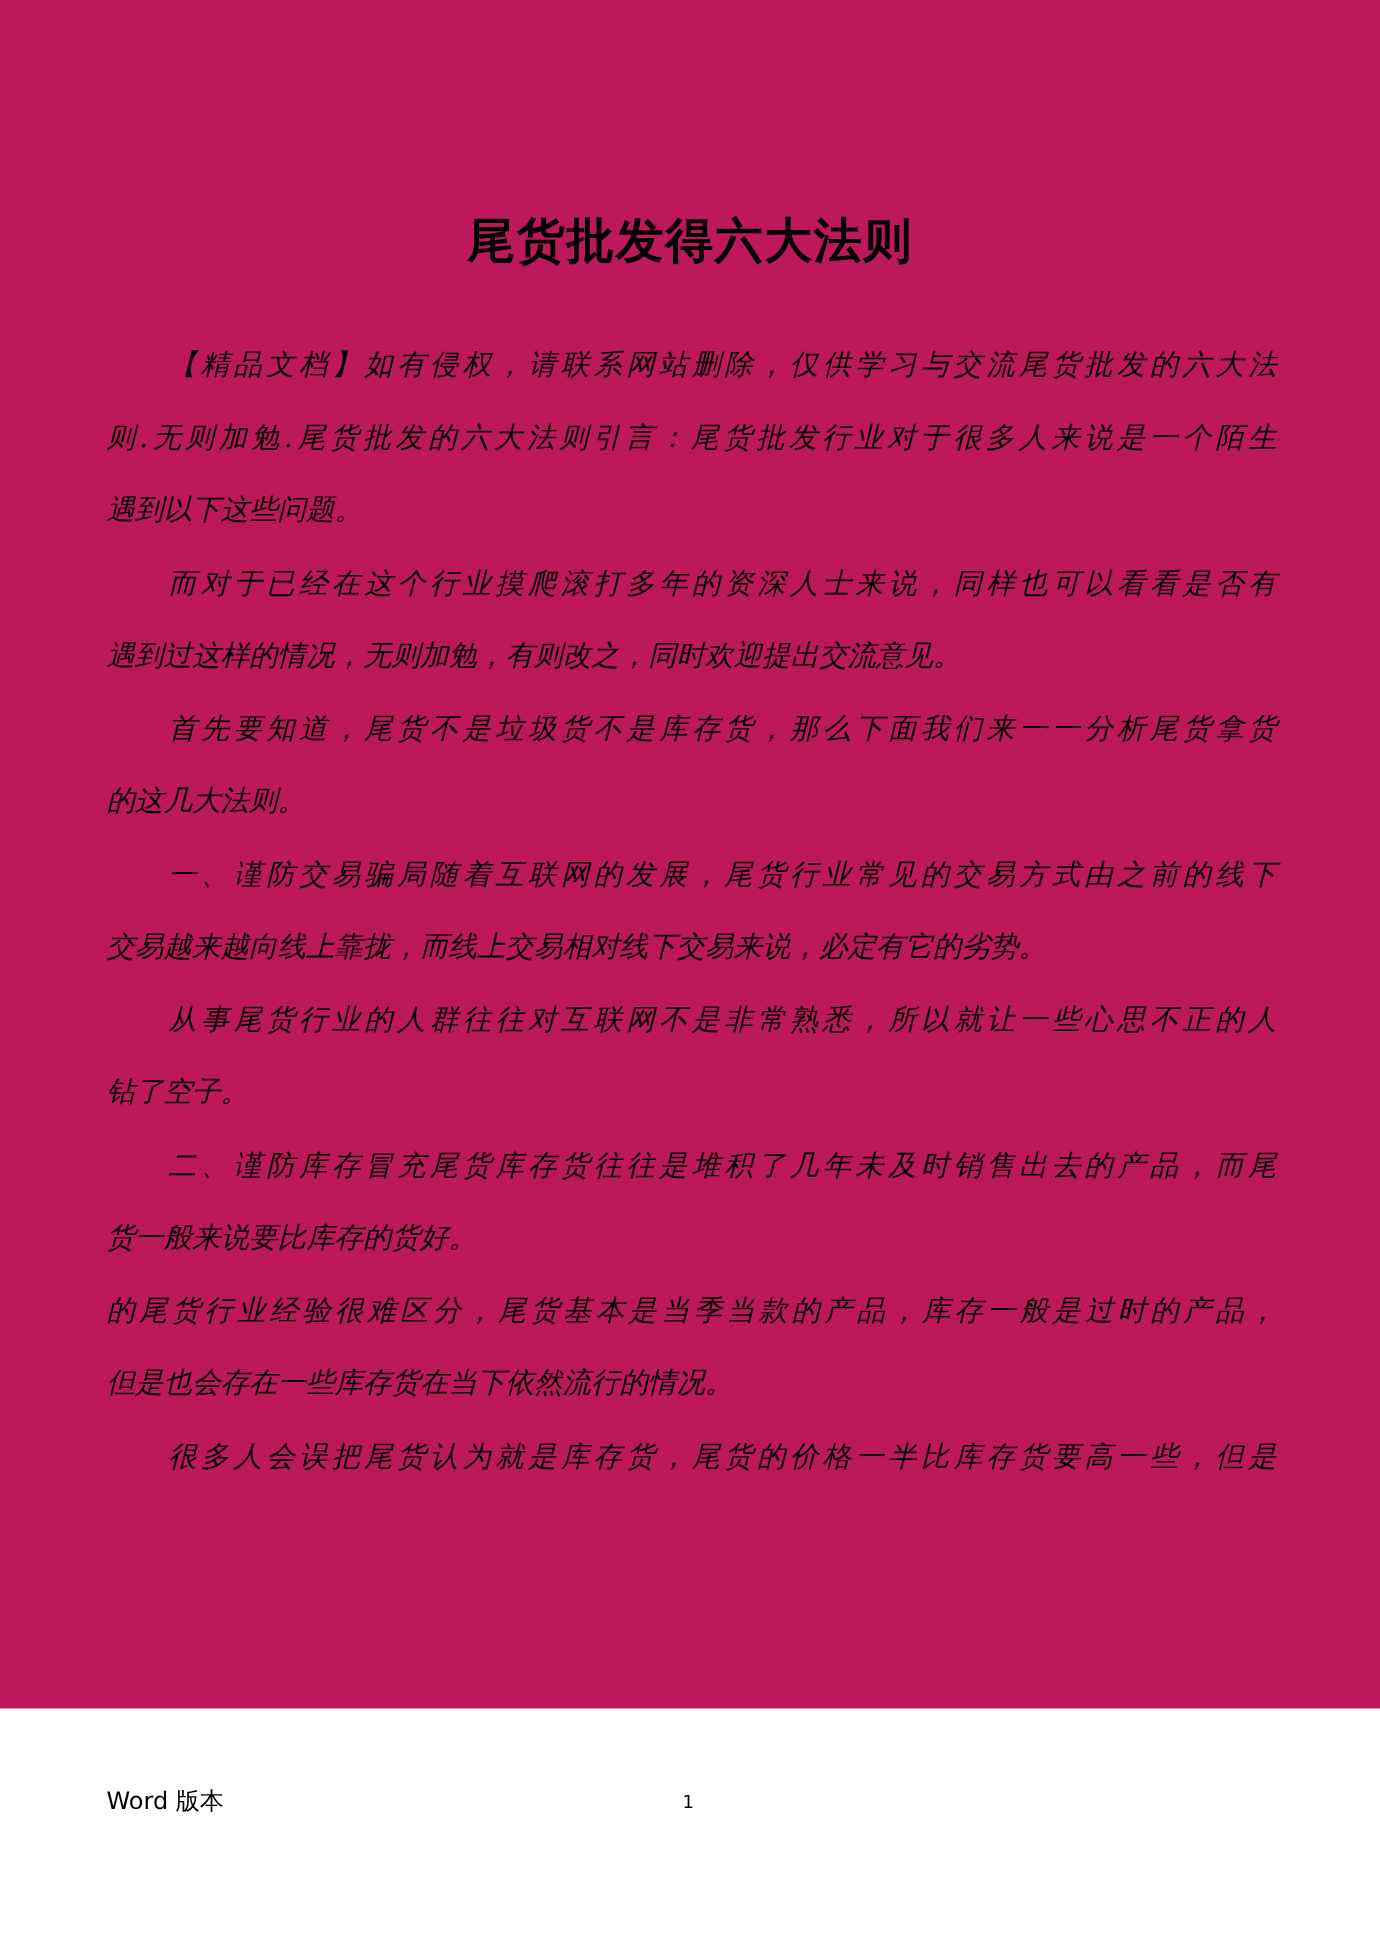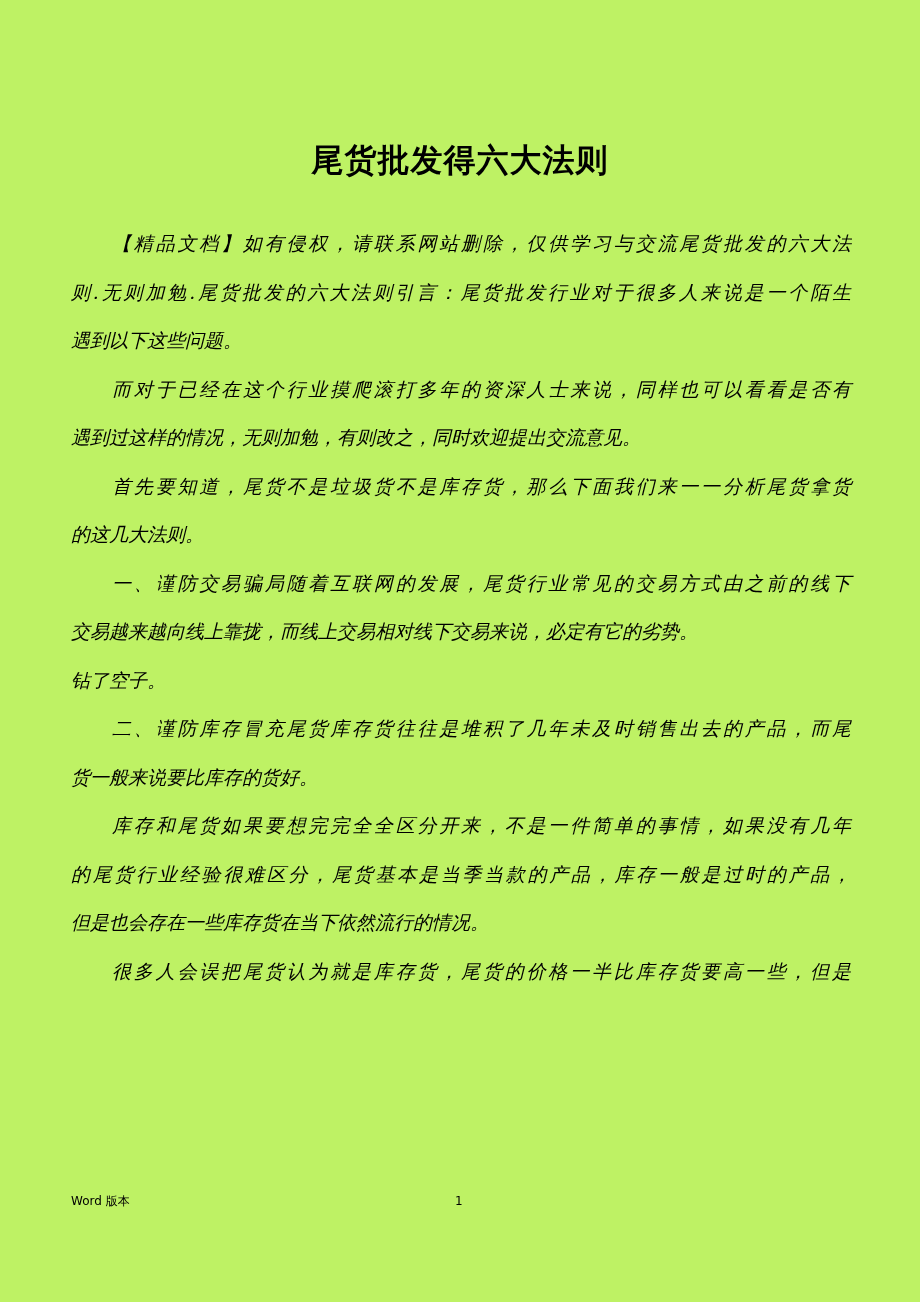--- a/index.html
+++ b/index.html
@@ -12,22 +12,22 @@
       height: 1302px;
       position: relative;
       overflow: hidden;
       font-family: "DejaVu Serif", "Liberation Serif", serif;
       color: #000000;
     }
     .page {
       position: absolute;
       left: 0; top: 0;
       width: 920px;
-      height: 1302px;
-      background: #bef264;
+      height: 1139px;
+      background: #be185d;
     }
     .title {
       position: absolute;
       left: 0;
       top: 138px;
       width: 920px;
       text-align: center;
       font-size: 32px;
       font-weight: bold;
       letter-spacing: 1px;
@@ -53,21 +53,21 @@
       text-align-last: left;
     }
     .line.indent {
       padding-left: 41px;
     }
     .footer-left {
       position: absolute;
       left: 71px;
       top: 1193px;
       font-family: "DejaVu Sans", "Liberation Sans", sans-serif;
-      font-size: 12px;
+      font-size: 16px;
       line-height: 16px;
       white-space: nowrap;
     }
     .footer-center {
       position: absolute;
       left: 455px;
       top: 1193px;
       font-family: "DejaVu Sans", "Liberation Sans", sans-serif;
       font-size: 12px;
       line-height: 16px;
@@ -88,27 +88,27 @@
 
     <div class="line indent">而对于已经在这个行业摸爬滚打多年的资深人士来说，同样也可以看看是否有</div>
     <div class="line last">遇到过这样的情况，无则加勉，有则改之，同时欢迎提出交流意见。</div>
 
     <div class="line indent">首先要知道，尾货不是垃圾货不是库存货，那么下面我们来一一分析尾货拿货</div>
     <div class="line last">的这几大法则。</div>
 
     <div class="line indent">一、谨防交易骗局随着互联网的发展，尾货行业常见的交易方式由之前的线下</div>
     <div class="line last">交易越来越向线上靠拢，而线上交易相对线下交易来说，必定有它的劣势。</div>
 
+    <div class="line indent">从事尾货行业的人群往往对互联网不是非常熟悉，所以就让一些心思不正的人</div>
     <div class="line last">钻了空子。</div>
 
 
     <div class="line indent">二、谨防库存冒充尾货库存货往往是堆积了几年未及时销售出去的产品，而尾</div>
     <div class="line last">货一般来说要比库存的货好。</div>
 
-    <div class="line indent">库存和尾货如果要想完完全全区分开来，不是一件简单的事情，如果没有几年</div>
     <div class="line">的尾货行业经验很难区分，尾货基本是当季当款的产品，库存一般是过时的产品，</div>
     <div class="line last">但是也会存在一些库存货在当下依然流行的情况。</div>
 
     <div class="line indent">很多人会误把尾货认为就是库存货，尾货的价格一半比库存货要高一些，但是</div>
   </div>
 
   <div class="footer-left">Word 版本</div>
   <div class="footer-center">1</div>
 </div>
 

